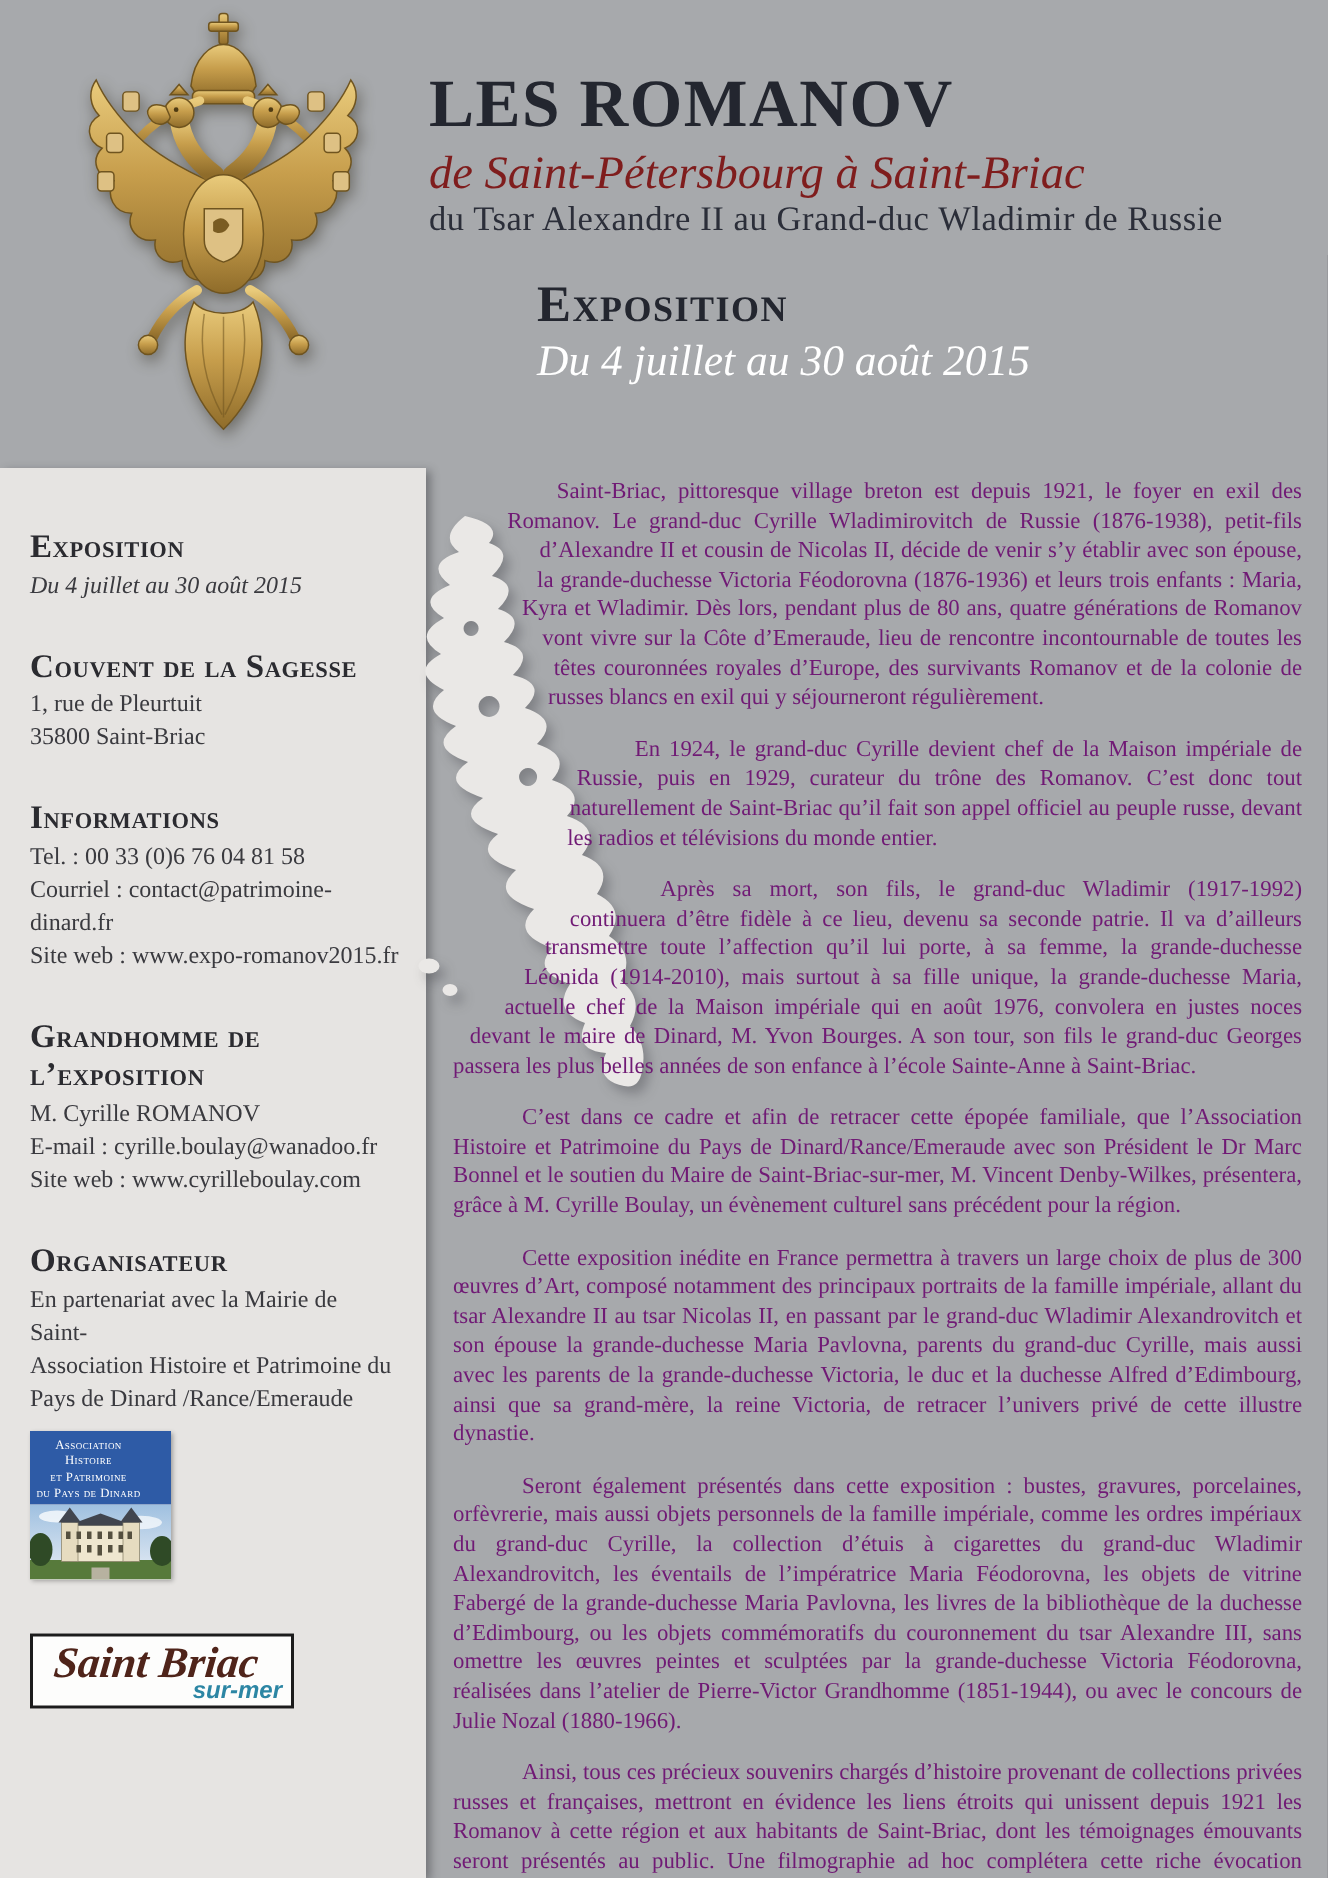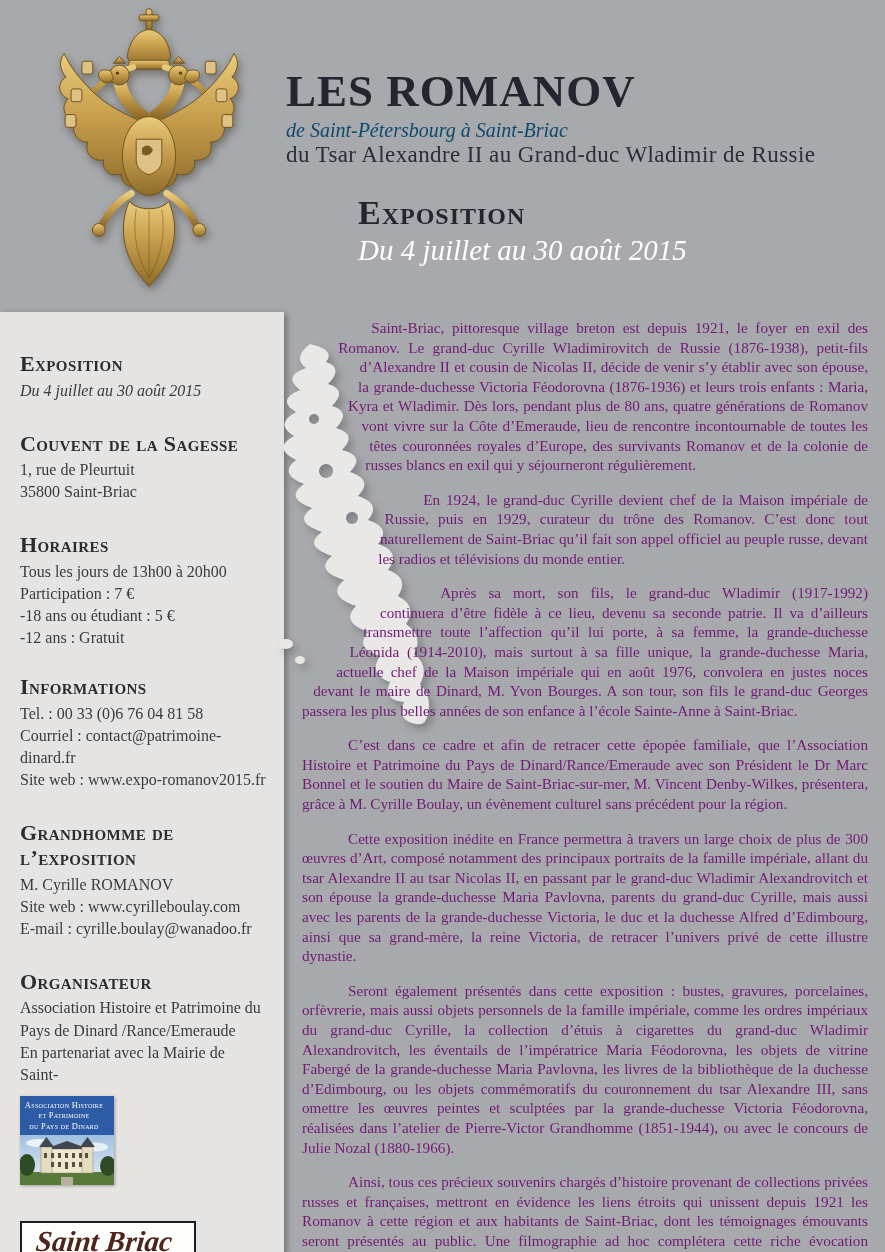--- a/index.html
+++ b/index.html
@@ -4,40 +4,40 @@
 <style>
   html,body{margin:0;padding:0;background:#8e9093;}
   .page{
     position:relative;width:885px;height:1252px;margin:0 auto;
     background:#a7a9ac;overflow:hidden;
     font-family:"Liberation Serif", serif;color:#3a3a3f;
   }
   
   .eagle{position:absolute;left:28px;top:6px;width:242px;height:296px;
          filter:drop-shadow(2px 4px 5px rgba(40,35,20,.45));}
-  .header-block{position:absolute;left:286px;top:68px;width:586px;}
+  .header-block{position:absolute;left:286px;top:46px;width:586px;}
   .title{font-size:45px;font-weight:600;letter-spacing:1px;color:#23262f;line-height:1.05;}
-  .subtitle{font-size:20px;font-style:italic;color:#0c4a6e;margin-top:4px;font-family:Liberation Serif, serif;}
+  .subtitle{font-size:31px;font-style:italic;color:#7f1d1d;margin-top:4px;font-family:Liberation Serif, serif;}
   .tagline{font-size:23px;color:#2b2e39;letter-spacing:.4px;}
   .expo-block{margin:26px 0 0 72px;}
   .expo-label{font-variant:small-caps;font-size:34px;font-weight:600;color:#23262f;letter-spacing:1px;}
   .expo-dates{font-size:29px;font-style:italic;color:#ffffff;margin-top:2px;}
   
   .panel{position:absolute;left:0;top:312px;width:284px;height:940px;
          background:#e6e4e2;box-shadow:3px 2px 6px rgba(50,50,55,.45);}
   .panel-inner{padding:40px 18px 0 20px;}
   .sec{margin-bottom:30px;}
   .sec h2{margin:0 0 3px 0;font-variant:small-caps;font-weight:600;
           font-size:22px;line-height:1.12;color:#2b2b30;letter-spacing:.4px;}
   .sec .ln{font-size:16px;line-height:1.38;color:#3a3a3f;}
   .sec .it{font-style:italic;}
   .sec-horaires{margin-bottom:26px;}
   
   .assoc-logo{width:94px;margin:6px 0 36px 0;box-shadow:1px 1px 3px rgba(0,0,0,.3);}
-  .assoc-band{background:#2e5ba6;padding:4px 8px 3px 2px;text-align:center;}
+  .assoc-band{background:#2e5ba6;padding:4px 18px 3px 2px;text-align:center;}
   .assoc-band div{font-variant:small-caps;color:#fff;font-size:8.5px;line-height:1.25;letter-spacing:.3px;}
   .assoc-photo{display:block;width:94px;height:50px;}
   
   .briac-logo{position:relative;width:176px;height:50px;background:#fdfdfc;
               border:2px solid #1c1c1c;box-sizing:border-box;}
   .briac-name{position:absolute;left:14px;top:2px;font-size:29px;font-weight:bold;
               font-style:italic;color:#4f241a;transform:skewX(-6deg);letter-spacing:0px;}
   .briac-suffix{position:absolute;right:6px;bottom:0px;font-size:16px;font-weight:bold;
                 font-style:italic;color:#2c86a4;font-family:"Liberation Sans",sans-serif;}
   
@@ -120,46 +120,39 @@
         <h2>Exposition</h2>
         <div class="ln it">Du 4 juillet au 30 août 2015</div>
       </div>
 
       <div class="sec">
         <h2>Couvent de la Sagesse</h2>
         <div class="ln">1, rue de Pleurtuit</div>
         <div class="ln">35800 Saint-Briac</div>
       </div>
 
-      <div class="sec sec-horaires">
-        <h2>Horaires</h2>
-        <div class="ln">Tous les jours de 13h00 à 20h00</div>
-        <div class="ln">Participation : 7 €</div>
-        <div class="ln">-18 ans ou étudiant : 5 €</div>
-        <div class="ln">-12 ans : Gratuit</div>
-      </div>
 
       <div class="sec">
         <h2>Informations</h2>
         <div class="ln">Tel. : 00 33 (0)6 76 04 81 58</div>
         <div class="ln">Courriel : contact@patrimoine-dinard.fr</div>
         <div class="ln">Site web : www.expo-romanov2015.fr</div>
       </div>
 
       <div class="sec">
         <h2>Grandhomme de l’exposition</h2>
         <div class="ln">M. Cyrille ROMANOV</div>
+        <div class="ln">E-mail : cyrille.boulay@wanadoo.fr</div>
         <div class="ln">Site web : www.cyrilleboulay.com</div>
-        <div class="ln">E-mail : cyrille.boulay@wanadoo.fr</div>
       </div>
 
       <div class="sec" style="margin-bottom:10px;">
         <h2>Organisateur</h2>
+        <div class="ln">En partenariat avec la Mairie de Saint-</div>
         <div class="ln">Association Histoire et Patrimoine du Pays de Dinard /Rance/Emeraude</div>
-        <div class="ln">En partenariat avec la Mairie de Saint-</div>
       </div>
 
       <div class="assoc-logo">
         <div class="assoc-band">
           <div>Association Histoire</div>
           <div>et Patrimoine</div>
           <div>du Pays de Dinard</div>
         </div>
         <svg class="assoc-photo" viewBox="0 0 94 50" xmlns="http://www.w3.org/2000/svg">
           <defs>

